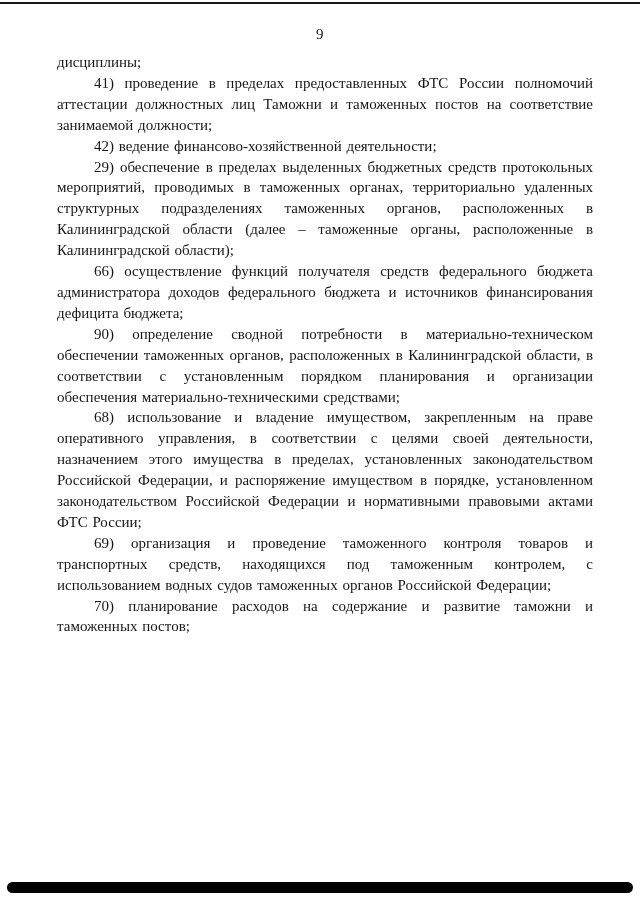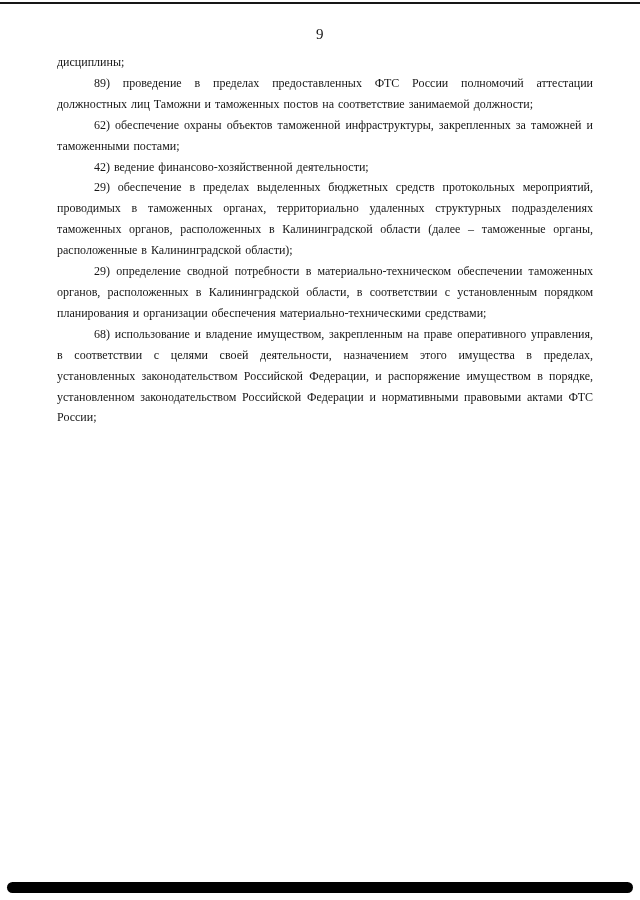--- a/index.html
+++ b/index.html
@@ -25,21 +25,21 @@
     background: #161616;
   }
   .page-number {
     padding-top: 26px;
     text-align: center;
     font-size: 15px;
     letter-spacing: 0.5px;
   }
   .content {
     padding: 9px 47px 0 57px;
-    font-size: 12px;
+    font-size: 15px;
     line-height: 20.9px;
     text-align: justify;
     word-spacing: 1px;
   }
   .para { text-align: justify; }
   .para.indent { text-indent: 37px; }
   .bottom-bar {
     position: absolute;
     bottom: 7px;
     left: 7px;
@@ -50,21 +50,23 @@
   }
 </style>
 </head>
 <body>
 
 <div class="page">
   <div class="top-rule"></div>
   <div class="page-number">9</div>
   <div class="content" id="paragraphs">
       <p class="para">дисциплины;</p>
-      <p class="para indent">89) проведение в пределах предоставленных ФТС России полномочий аттестации должностных лиц Таможни и таможенных постов на соответствие занимаемой должности;</p>
-      <p class="para indent">62) обеспечение охраны объектов таможенной инфраструктуры, закрепленных за таможней и таможенными постами;</p>
+      <p class="para indent">41) проведение в пределах предоставленных ФТС России полномочий аттестации должностных лиц Таможни и таможенных постов на соответствие занимаемой должности;</p>
       <p class="para indent">42) ведение финансово-хозяйственной деятельности;</p>
       <p class="para indent">29) обеспечение в пределах выделенных бюджетных средств протокольных мероприятий, проводимых в таможенных органах, территориально удаленных структурных подразделениях таможенных органов, расположенных в Калининградской области (далее – таможенные органы, расположенные в Калининградской области);</p>
-      <p class="para indent">29) определение сводной потребности в материально-техническом обеспечении таможенных органов, расположенных в Калининградской области, в соответствии с установленным порядком планирования и организации обеспечения материально-техническими средствами;</p>
+      <p class="para indent">66) осуществление функций получателя средств федерального бюджета администратора доходов федерального бюджета и источников финансирования дефицита бюджета;</p>
+      <p class="para indent">90) определение сводной потребности в материально-техническом обеспечении таможенных органов, расположенных в Калининградской области, в соответствии с установленным порядком планирования и организации обеспечения материально-техническими средствами;</p>
       <p class="para indent">68) использование и владение имуществом, закрепленным на праве оперативного управления, в соответствии с целями своей деятельности, назначением этого имущества в пределах, установленных законодательством Российской Федерации, и распоряжение имуществом в порядке, установленном законодательством Российской Федерации и нормативными правовыми актами ФТС России;</p>
+      <p class="para indent">69) организация и проведение таможенного контроля товаров и транспортных средств, находящихся под таможенным контролем, с использованием водных судов таможенных органов Российской Федерации;</p>
+      <p class="para indent">70) планирование расходов на содержание и развитие таможни и таможенных постов;</p>
     </div>
   <div class="bottom-bar"></div>
 </div>
 
 </body></html>

